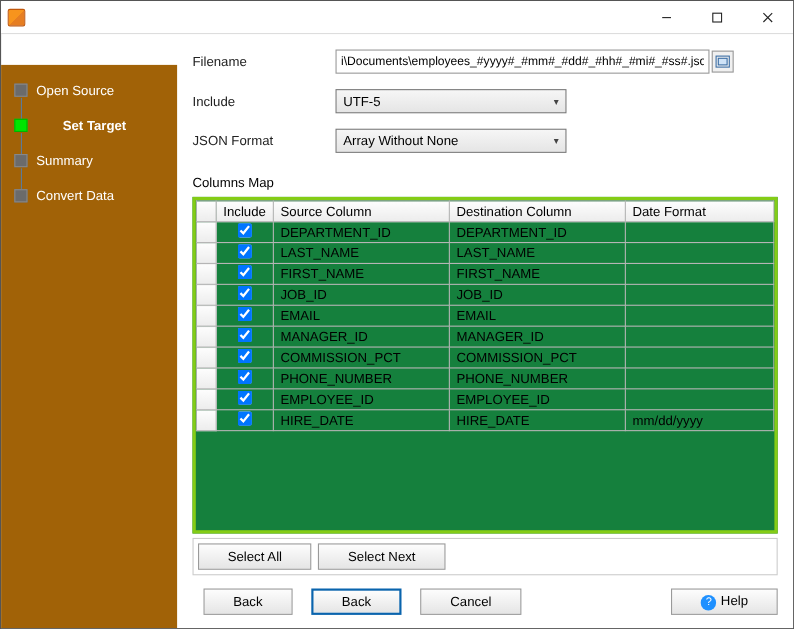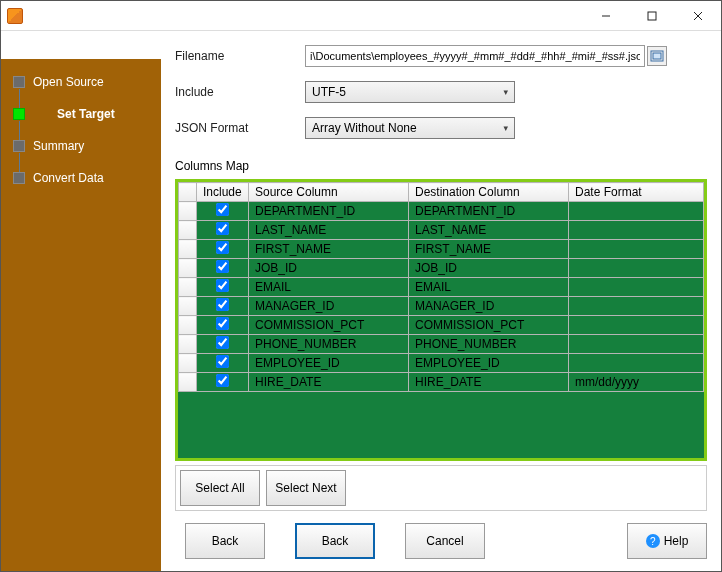--- a/index.html
+++ b/index.html
@@ -157,33 +157,33 @@
   col.c-dest { width: 160px; }
   col.c-date { width: auto; }
   .sel-row {
     margin-top: 4px;
     border: 1px solid #ccc;
     padding: 4px;
     display: flex;
     gap: 6px;
   }
   .btn {
-    height: 36px;
+    height: 24px;
     min-width: 80px;
-    padding: 0 3px;
+    padding: 0 26px;
     border: 1px solid #9a9a9a;
     background: linear-gradient(#fdfdfd,#e5e5e5);
     font: inherit;
     cursor: pointer;
   }
   .btn.primary { border: 2px solid #0a64ad; }
   .footer {
     display: flex;
     align-items: center;
-    gap: 30px;
+    gap: 17px;
     padding: 12px 0 2px 10px;
   }
   .footer .spacer { flex: 1; }
   .help-ico {
     width: 14px; height: 14px; border-radius: 50%;
     background: #1e90ff; color: #fff; font-size: 10px;
     display: inline-flex; align-items: center; justify-content: center;
     margin-right: 4px;
   }
 </style>

